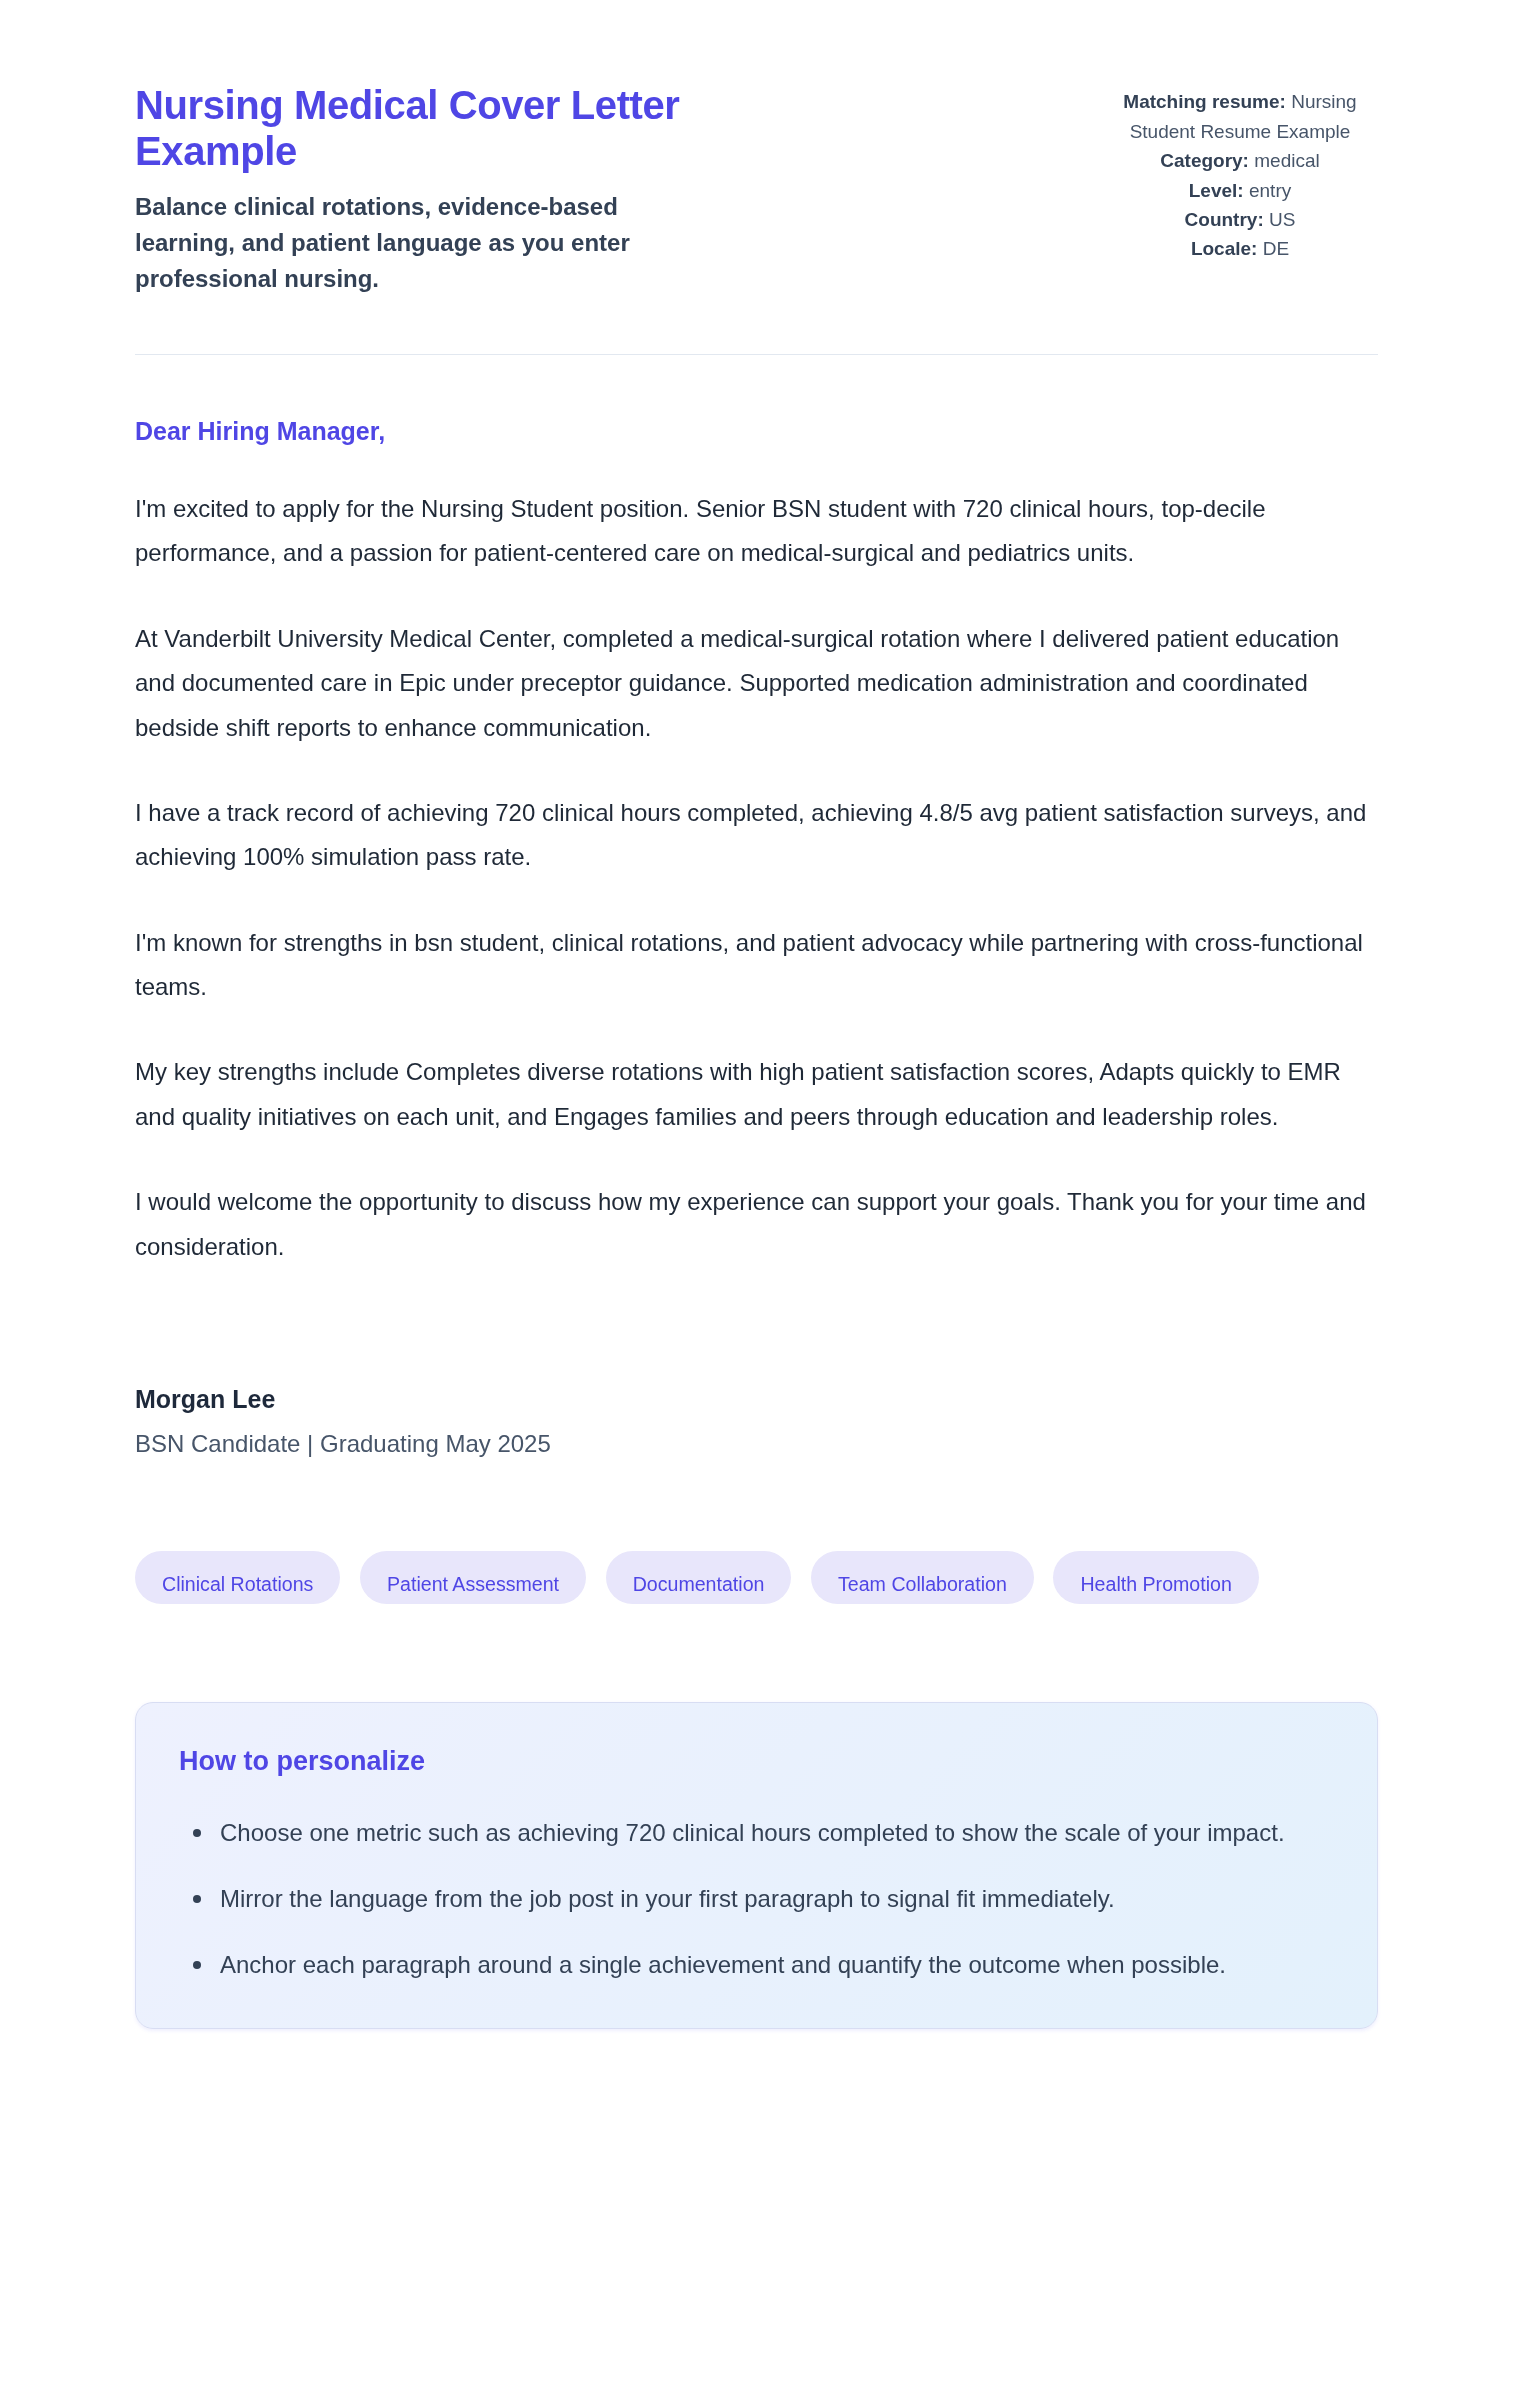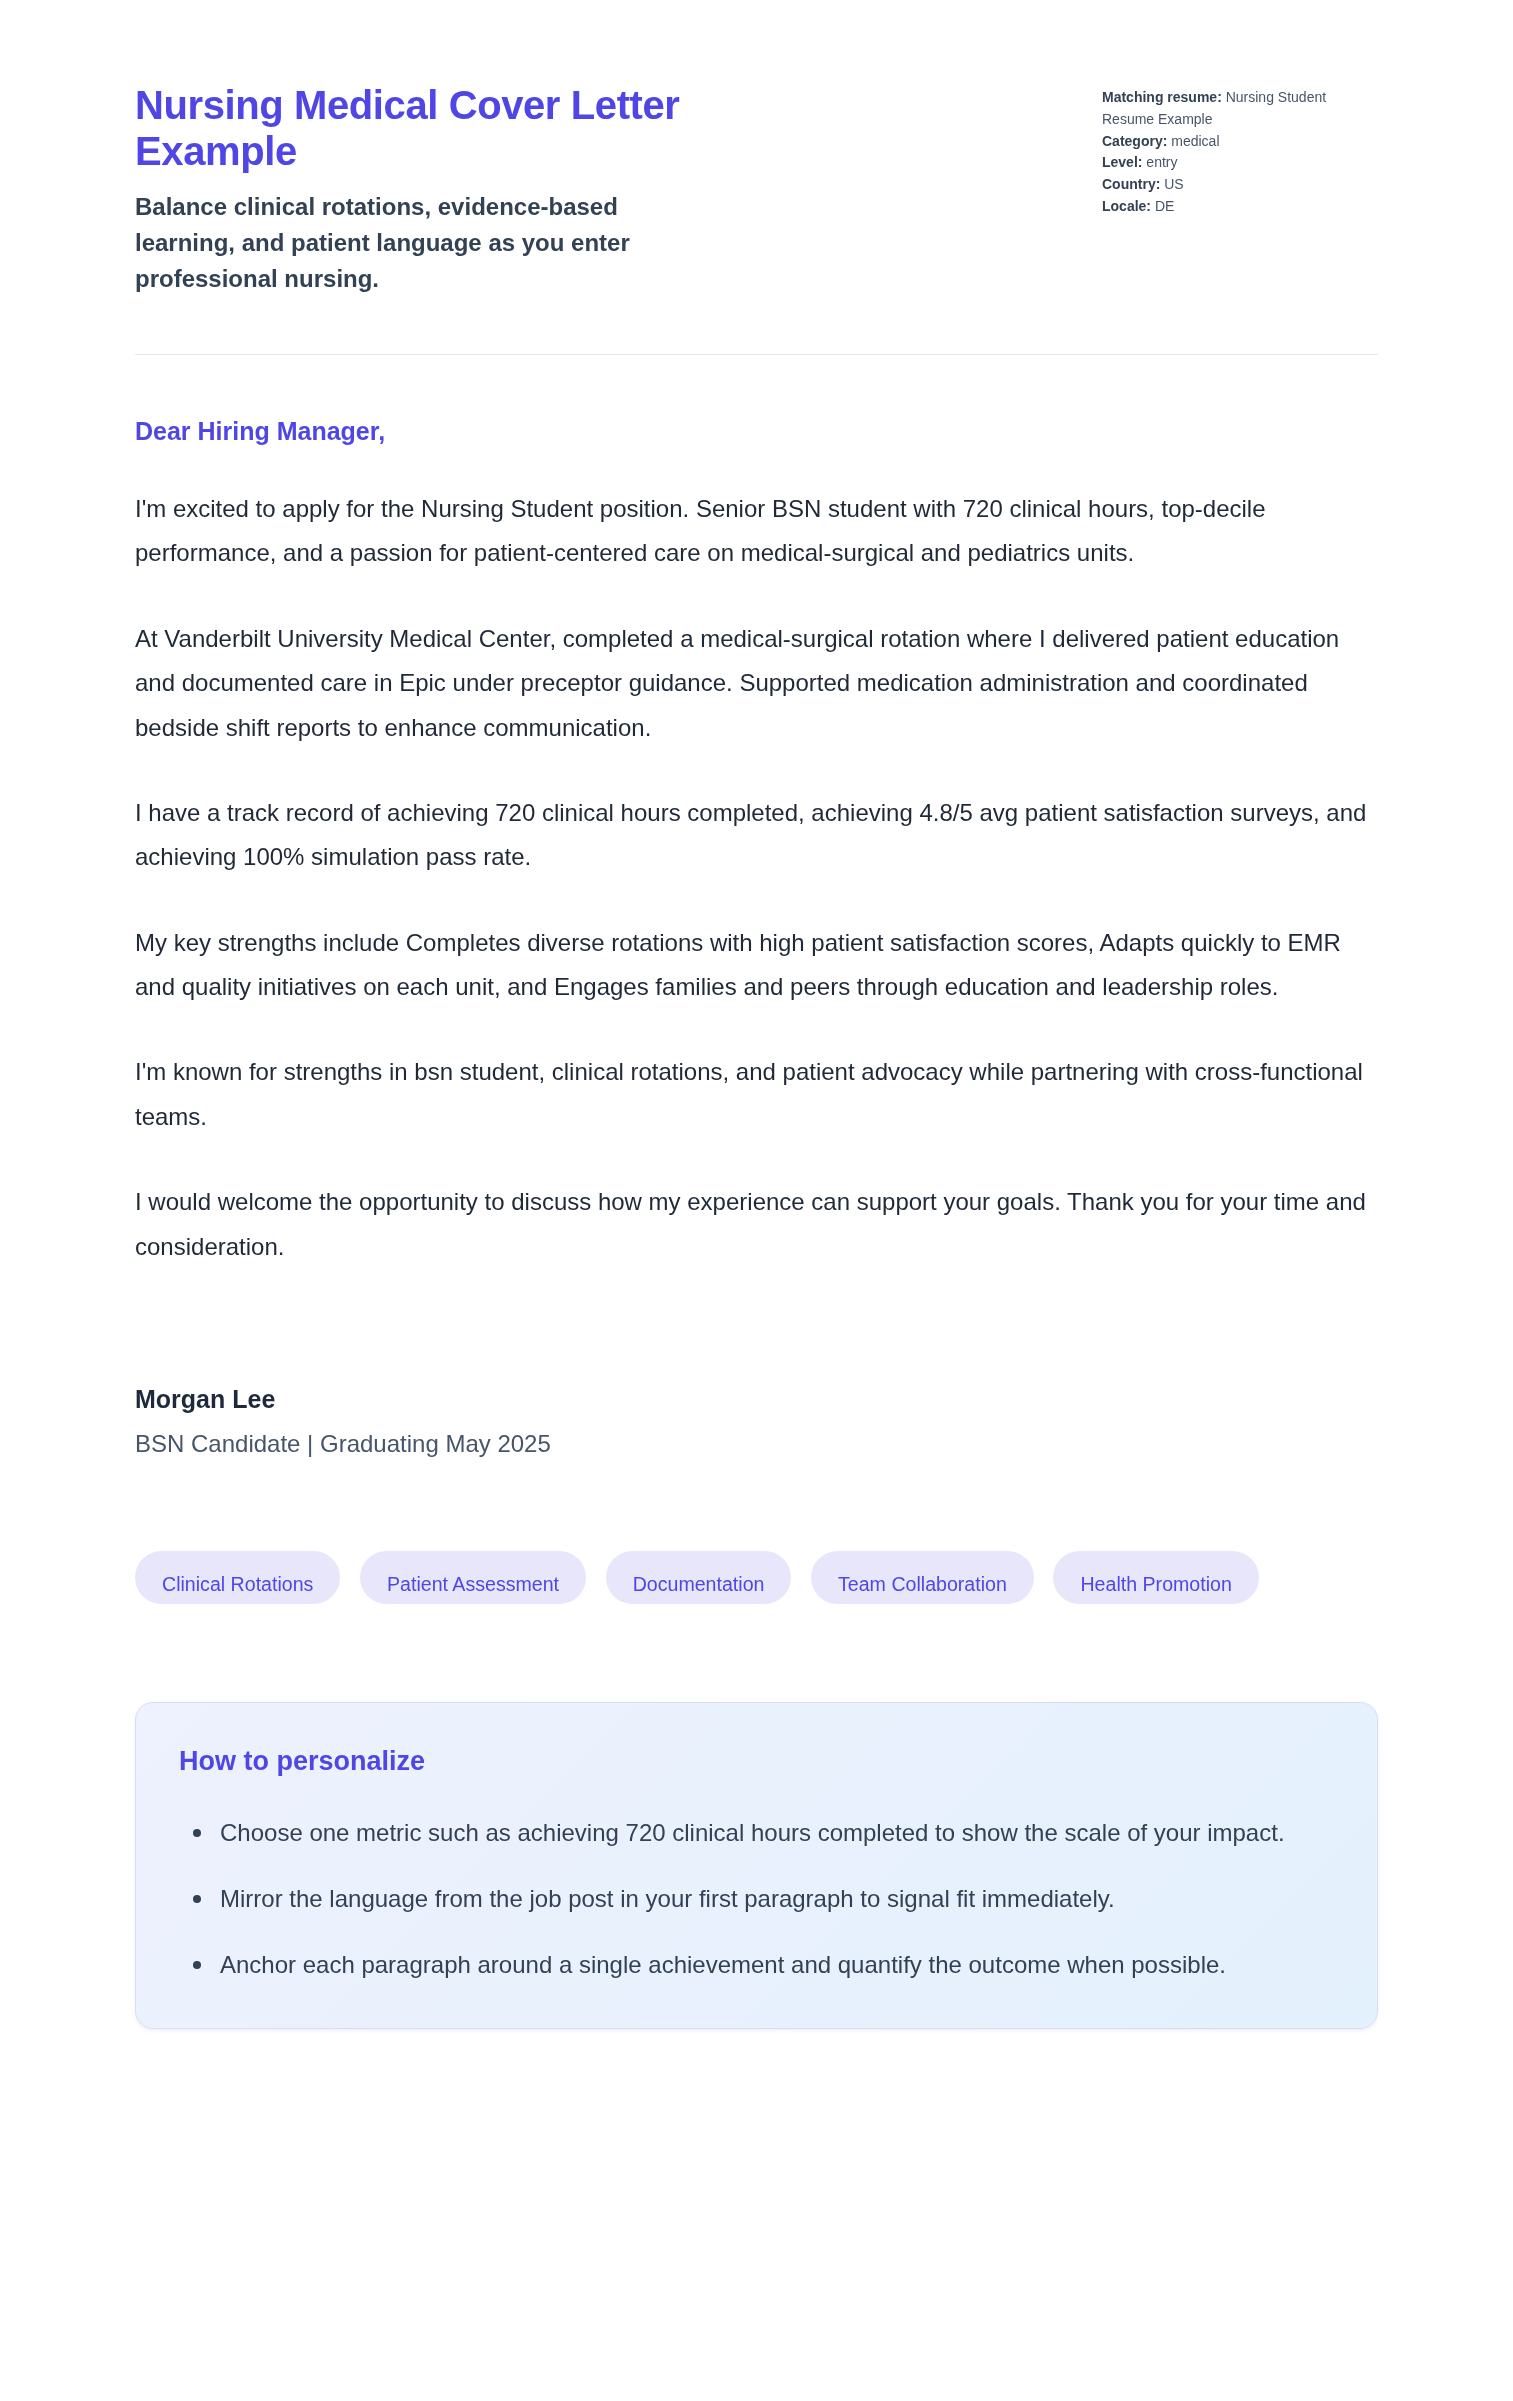--- a/index.html
+++ b/index.html
@@ -31,22 +31,22 @@
     margin-top: 14.2px;
     max-width: 570px;
     font-size: 24px;
     line-height: 1.5;
     font-weight: 700;
     color: #334155;
   }
   .meta {
     width: 276px;
     margin-top: 5.3px;
-    text-align: left;
-    font-size: 14px;
+    text-align: center;
+    font-size: 19px;
     line-height: 1.55;
     color: #475569;
   }
   .meta .row { display: block; }
   .meta .label { font-weight: 700; color: #334155; }
 
   .divider {
     border: none;
     border-top: 1.8px solid #e2e8f0;
     margin-top: 57px;
@@ -138,22 +138,22 @@
     </div>
   </div>
 
   <hr class="divider">
 
   <div class="letter">
     <div class="greeting">Dear Hiring Manager,</div>
     <p class="body-par">I'm excited to apply for the Nursing Student position. Senior BSN student with 720 clinical hours, top-decile performance, and a passion for patient-centered care on medical-surgical and pediatrics units.</p>
     <p class="body-par">At Vanderbilt University Medical Center, completed a medical-surgical rotation where I delivered patient education and documented care in Epic under preceptor guidance. Supported medication administration and coordinated bedside shift reports to enhance communication.</p>
     <p class="body-par">I have a track record of achieving 720 clinical hours completed, achieving 4.8/5 avg patient satisfaction surveys, and achieving 100% simulation pass rate.</p>
+    <p class="body-par">I'm known for strengths in bsn student, clinical rotations, and patient advocacy while partnering with cross-functional teams.</p>
     <p class="body-par">My key strengths include Completes diverse rotations with high patient satisfaction scores, Adapts quickly to EMR and quality initiatives on each unit, and Engages families and peers through education and leadership roles.</p>
-    <p class="body-par">I'm known for strengths in bsn student, clinical rotations, and patient advocacy while partnering with cross-functional teams.</p>
     <p class="body-par">I would welcome the opportunity to discuss how my experience can support your goals. Thank you for your time and consideration.</p>
 
     <div class="signature">
       <div class="sig-name">Morgan Lee</div>
       <div class="sig-title">BSN Candidate | Graduating May 2025</div>
     </div>
   </div>
 
   <div class="tags">
     <span class="tag-pill">Clinical Rotations</span>

